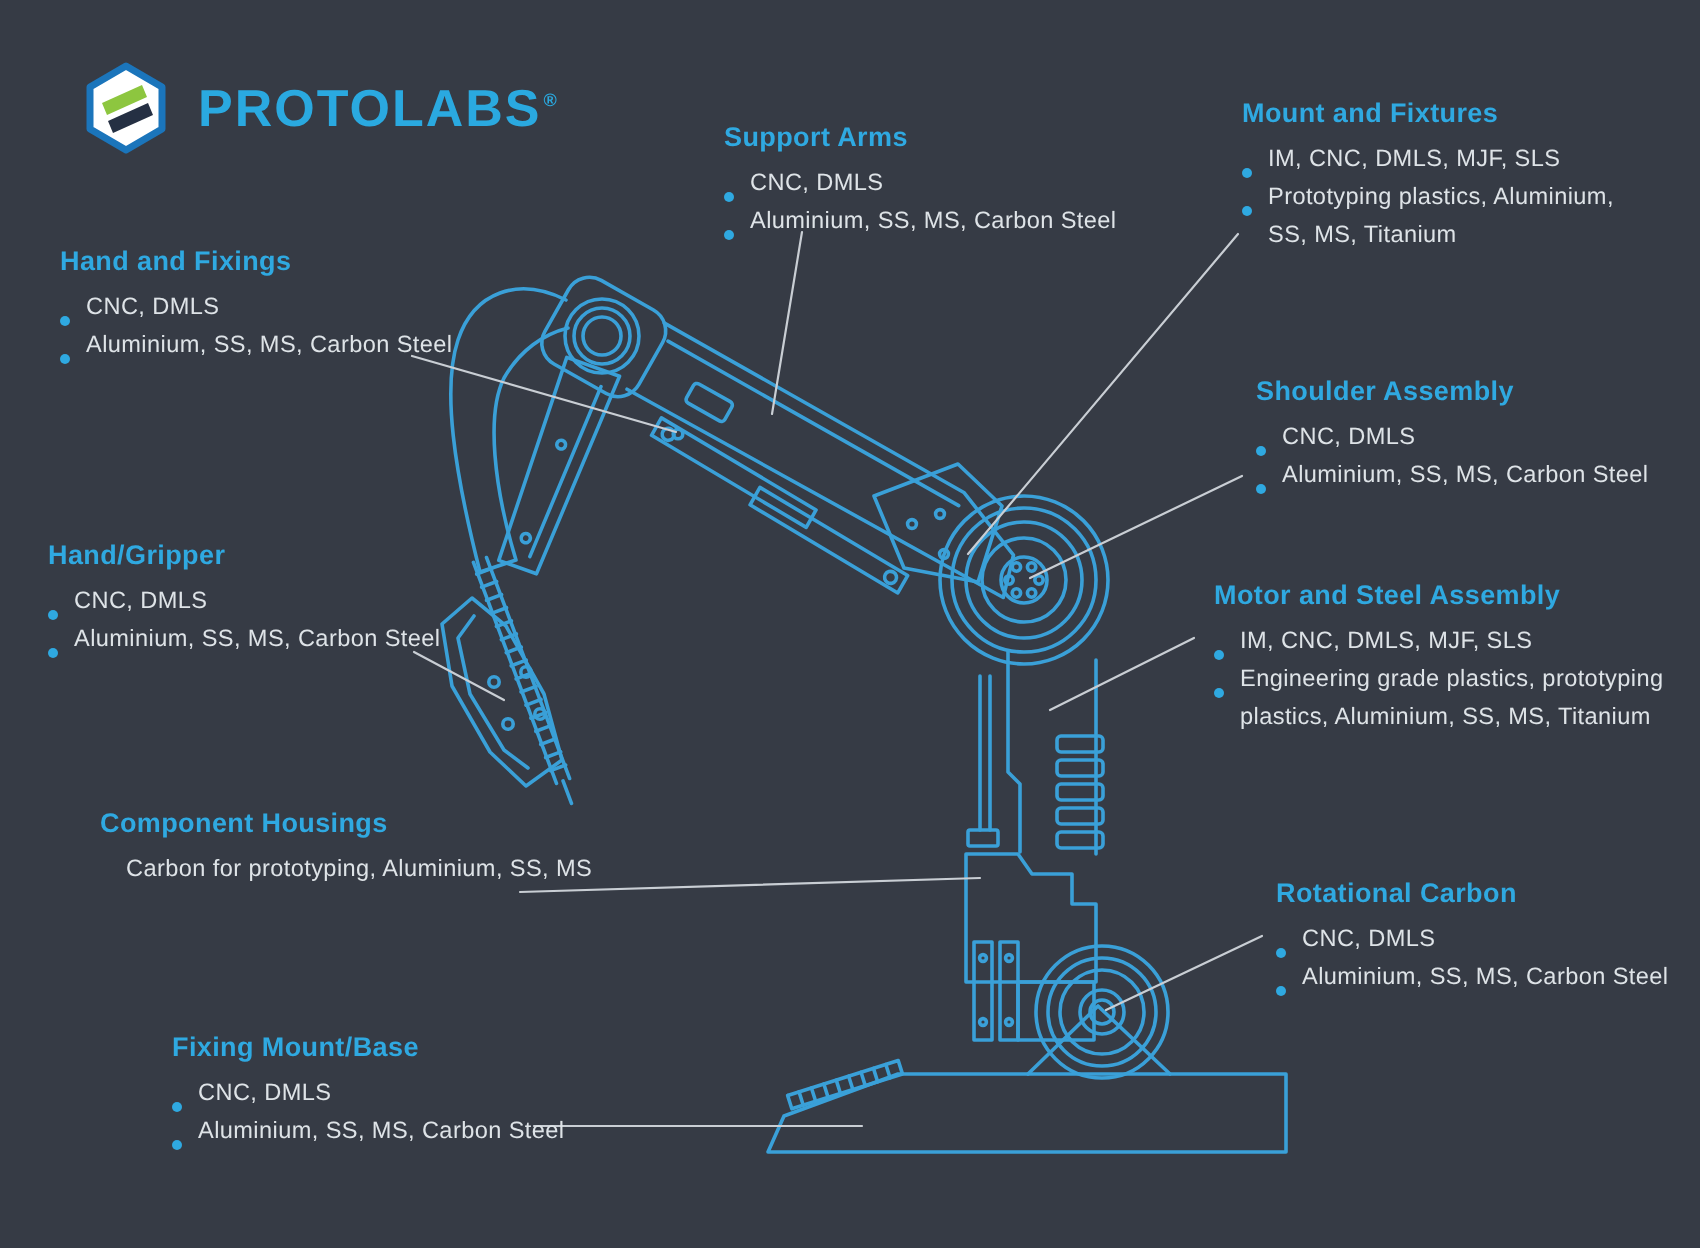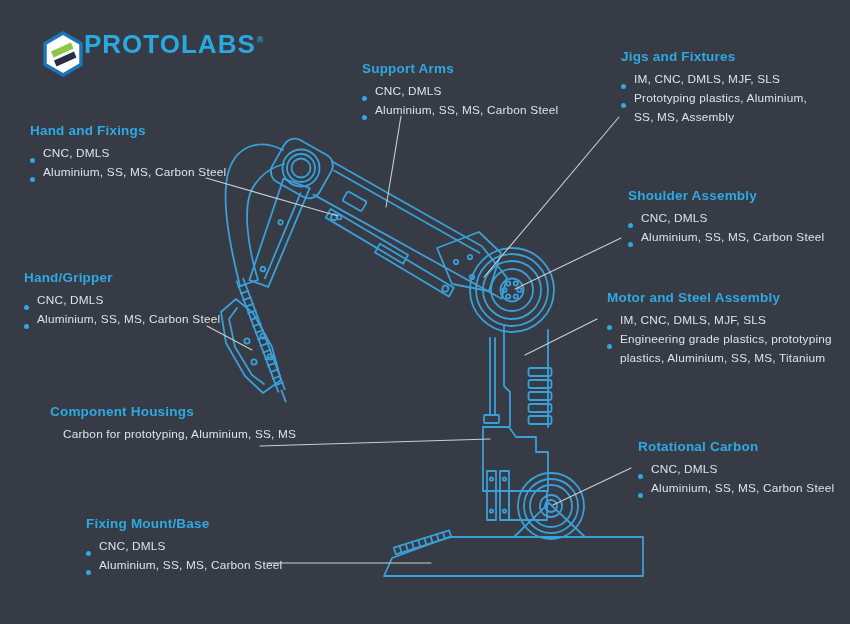--- a/index.html
+++ b/index.html
@@ -17,21 +17,21 @@
   body{
     width:850px;height:624px;position:relative;overflow:hidden;
     background:var(--background);
     font-family:"Liberation Sans",sans-serif;
     -webkit-font-smoothing:antialiased;
   }
   .stage{position:absolute;inset:0;}
   svg.diagram{position:absolute;left:0;top:0;}
   .g-robot{stroke:var(--drawing-blue);fill:none;stroke-width:1.8;stroke-linejoin:round;stroke-linecap:round;}
   .g-leaders{stroke:var(--leader-line);fill:none;stroke-width:1.1;stroke-linecap:round;}
-  .logo{position:absolute;left:42px;top:31px;display:flex;gap:0;}
+  .logo{position:absolute;left:42px;top:31px;display:flex;align-items:center;gap:15px;}
   .logo-text{font-size:26px;font-weight:800;letter-spacing:1px;color:var(--logo-blue);line-height:1;}
   .logo-text sup{font-size:9px;vertical-align:super;margin-left:1px;}
   .callout{position:absolute;white-space:nowrap;}
   .c-title{font-size:13.5px;font-weight:700;color:var(--heading-cyan);letter-spacing:.2px;margin:0 0 6px 0;line-height:15px;}
   .c-item{display:flex;align-items:flex-end;font-size:11.8px;color:var(--body-text);line-height:19px;letter-spacing:.2px;}
   .dot{flex:none;width:5px;height:5px;border-radius:50%;background:var(--heading-cyan);margin:7px 8px 0 0;}
   .c-cont{margin-left:13px;font-size:11.8px;color:var(--body-text);line-height:19px;letter-spacing:.2px;}
 </style>
 </head>
 <body>
@@ -172,30 +172,30 @@
         <span class="dot"></span>
         <span>CNC, DMLS</span>
       </div>
     <div class="c-item">
         <span class="dot"></span>
         <span>Aluminium, SS, MS, Carbon Steel</span>
       </div>
   </section>
 
   <section class="callout" style="left:621px;top:49px">
-    <div class="c-title">Jigs and Fixtures</div>
+    <div class="c-title">Mount and Fixtures</div>
     <div class="c-item">
         <span class="dot"></span>
         <span>IM, CNC, DMLS, MJF, SLS</span>
       </div>
     <div class="c-item">
         <span class="dot"></span>
         <span>Prototyping plastics, Aluminium,</span>
       </div>
-    <div class="c-cont">SS, MS, Assembly</div>
+    <div class="c-cont">SS, MS, Titanium</div>
   </section>
 
   <section class="callout" style="left:30px;top:123px">
     <div class="c-title">Hand and Fixings</div>
     <div class="c-item">
         <span class="dot"></span>
         <span>CNC, DMLS</span>
       </div>
     <div class="c-item">
         <span class="dot"></span>

